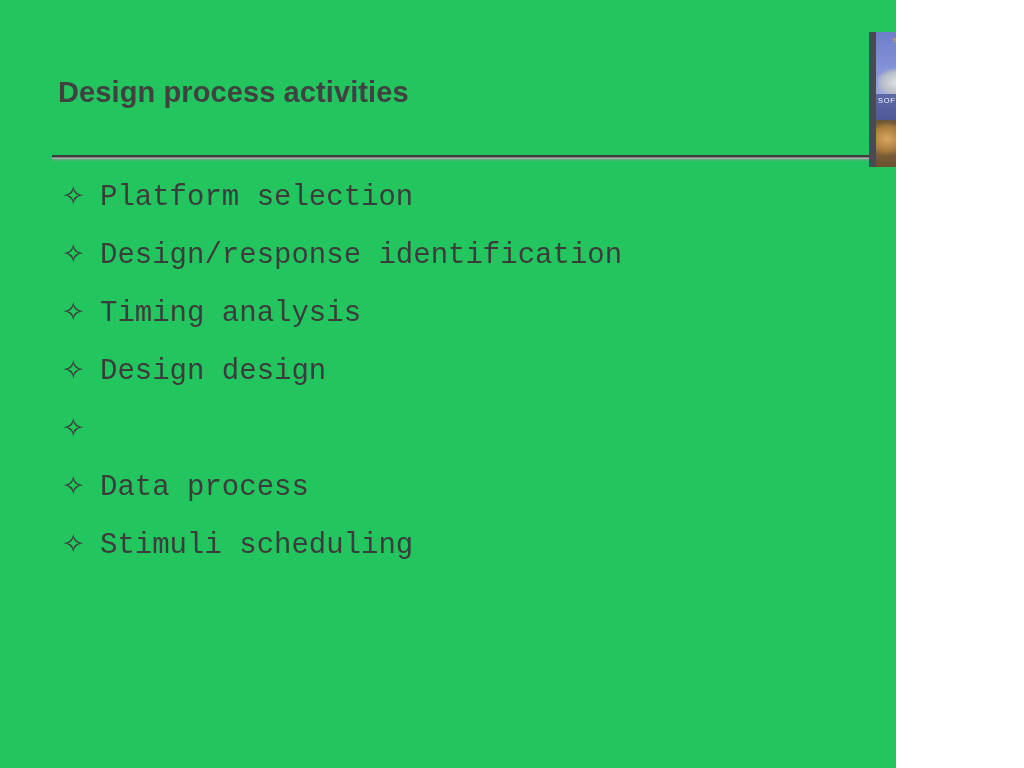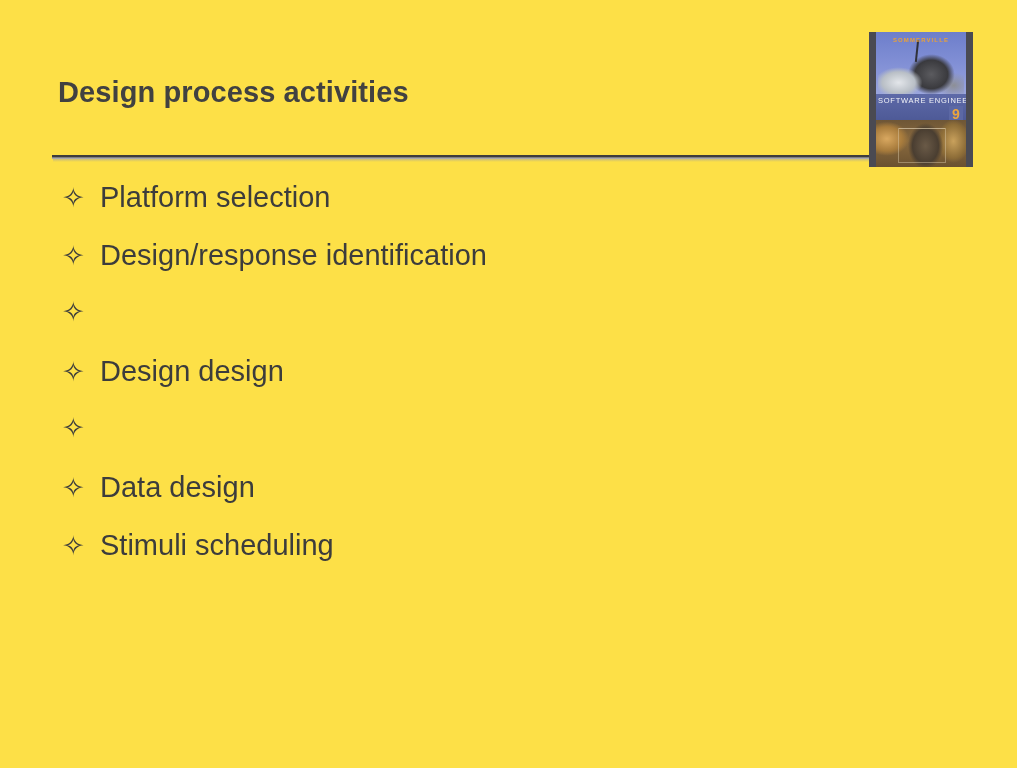--- a/index.html
+++ b/index.html
@@ -3,23 +3,23 @@
 <meta charset="utf-8">
 <style>
   html, body {
     margin: 0;
     padding: 0;
     background: #ffffff;
   }
 
   .slide {
     position: relative;
-    width: 1017px;
+    width: 896px;
     height: 768px;
-    background: #fde047;
+    background: #22c55e;
     overflow: hidden;
     font-family: "Liberation Sans", sans-serif;
   }
 
   
   .slide-title {
     position: absolute;
     left: 58px;
     top: 76px;
     font-size: 29px;
@@ -71,20 +71,21 @@
     line-height: 1;
     color: #3c3c3c;
     text-align: left;
   }
   .bullet-text {
     flex: 1 1 auto;
     font-size: 29px;
     line-height: 1;
     color: #3c3c3c;
     white-space: nowrap;
+    font-family: Liberation Mono, monospace;
   }
 
   
   .book-cover {
     position: absolute;
     left: 869px;
     top: 32px;
     width: 104px;
     height: 135px;
     background: #4a4a52;
@@ -199,34 +200,35 @@
       <span class="bullet-text">Platform selection</span>
     </div>
 
     <div class="bullet-item">
       <span class="bullet-glyph">✧</span>
       <span class="bullet-text">Design/response identification</span>
     </div>
 
     <div class="bullet-item">
       <span class="bullet-glyph">✧</span>
+      <span class="bullet-text">Timing analysis</span>
     </div>
 
     <div class="bullet-item">
       <span class="bullet-glyph">✧</span>
       <span class="bullet-text">Design design</span>
     </div>
 
     <div class="bullet-item">
       <span class="bullet-glyph">✧</span>
     </div>
 
     <div class="bullet-item">
       <span class="bullet-glyph">✧</span>
-      <span class="bullet-text">Data design</span>
+      <span class="bullet-text">Data process</span>
     </div>
 
     <div class="bullet-item">
       <span class="bullet-glyph">✧</span>
       <span class="bullet-text">Stimuli scheduling</span>
     </div>
 
   </div>
 
   <div class="book-cover">

